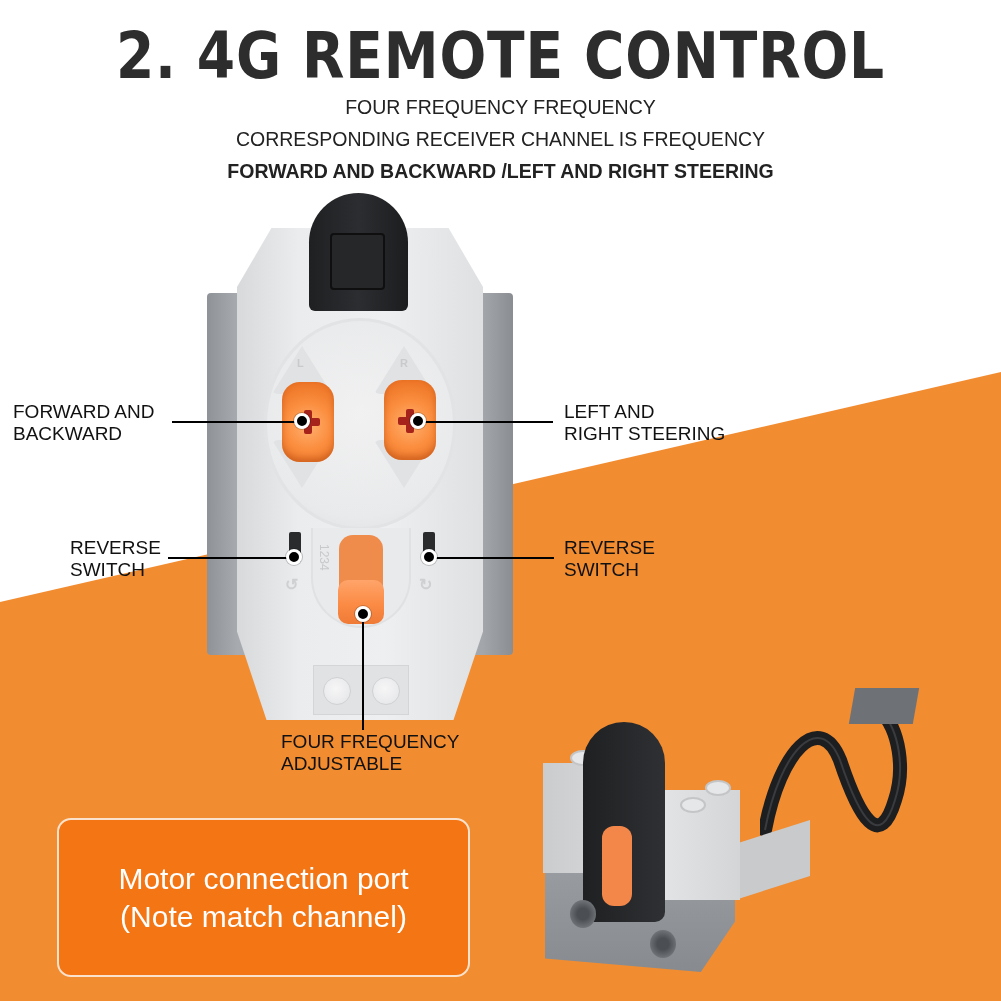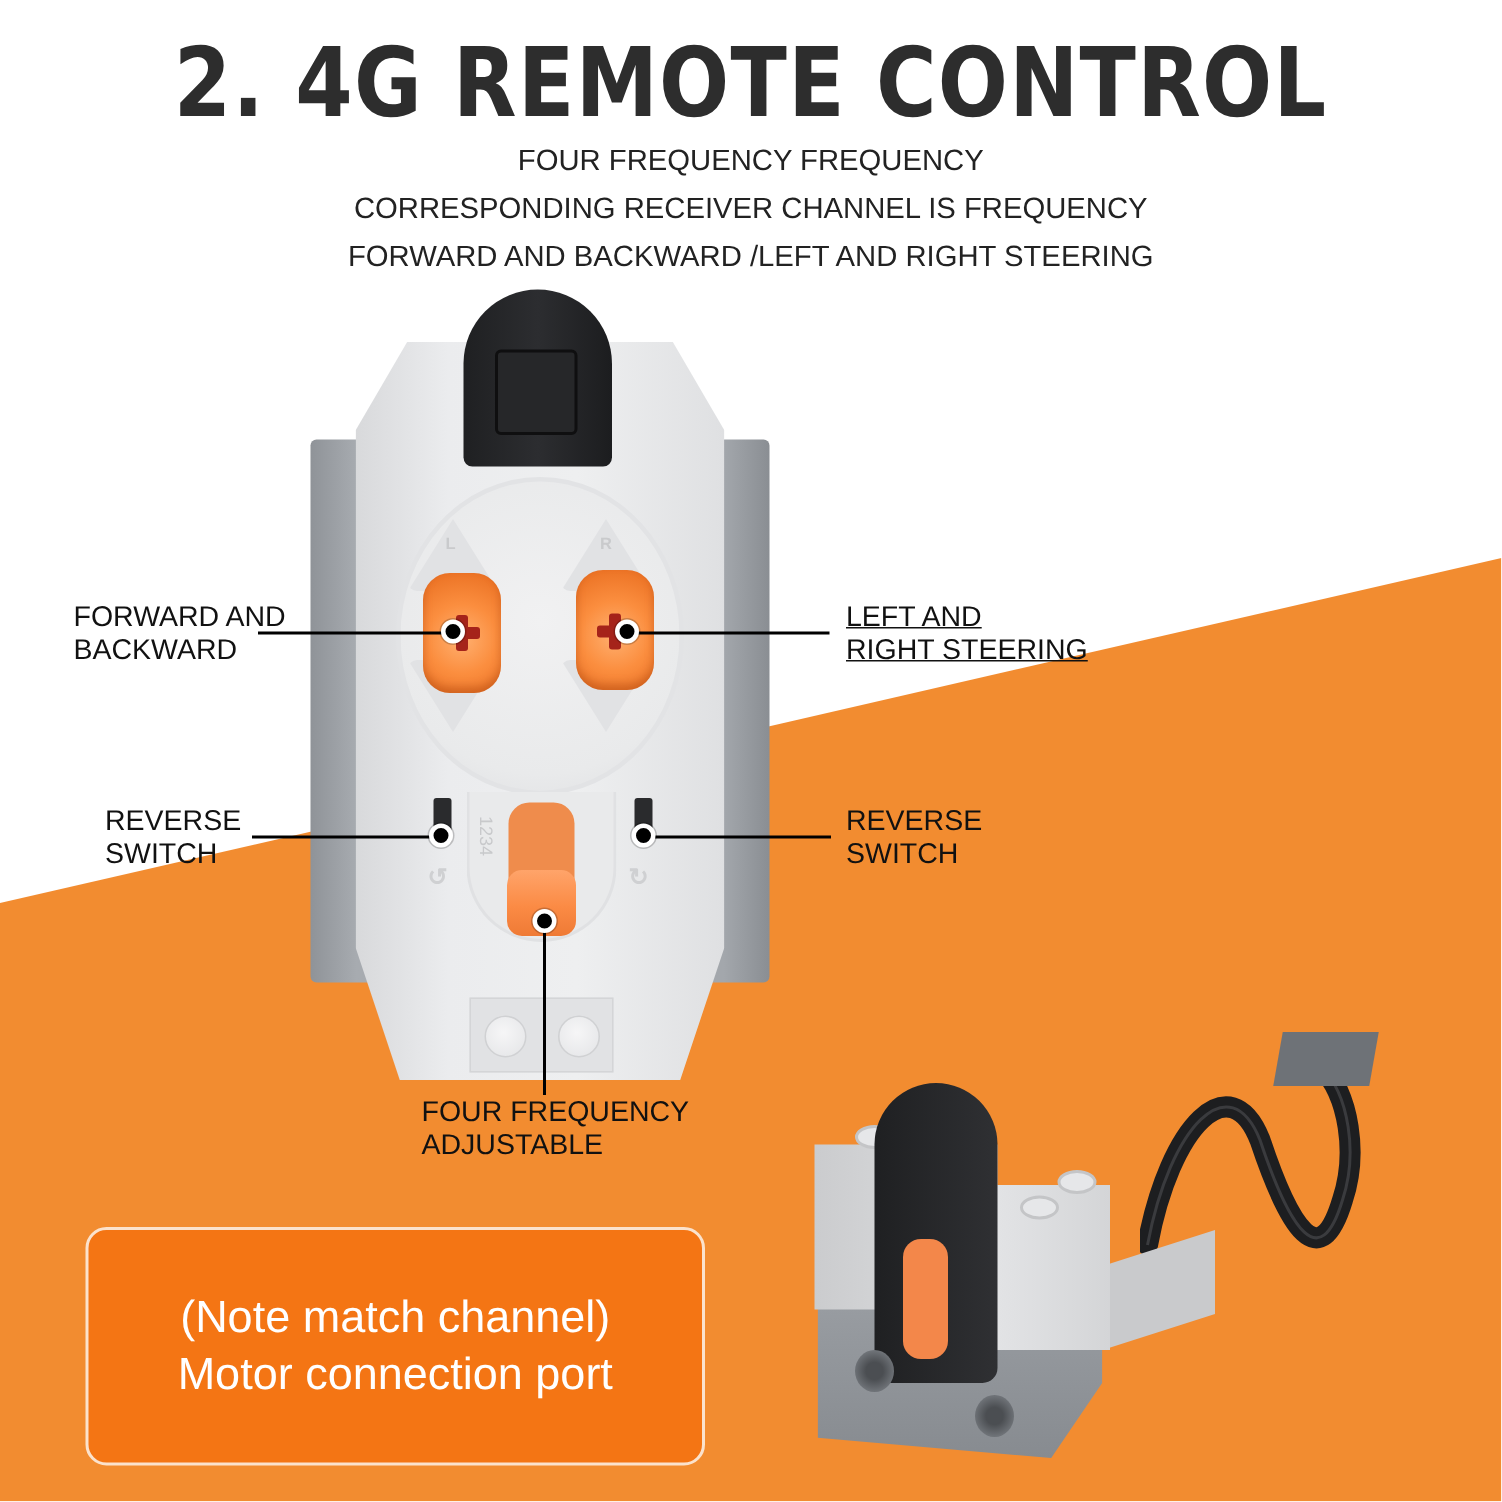--- a/index.html
+++ b/index.html
@@ -171,21 +171,21 @@
   }
 </style>
 </head>
 <body>
 
 <div class="bg-orange"></div>
 
 <div class="title">2. 4G REMOTE CONTROL</div>
 <div class="sub" style="top:95px;">FOUR FREQUENCY FREQUENCY</div>
 <div class="sub" style="top:127px;">CORRESPONDING RECEIVER CHANNEL IS FREQUENCY</div>
-<div class="sub" style="top:159px;">FORWARD AND BACKWARD /LEFT AND RIGHT STEERING</div>
+<div class="sub" style="top:159px;font-weight:bold;">FORWARD AND BACKWARD /LEFT AND RIGHT STEERING</div>
 
 <div>
   <div class="side-plate"></div>
   <div class="remote-body"></div>
   <div class="sensor"></div>
   <div class="sensor-window"></div>
 
   <div class="dial"></div>
 
   <div class="chev" style="left:272px; top:346px;"></div>
@@ -211,28 +211,28 @@
   <div class="freq-knob"></div>
   <span class="freq-nums">1234</span>
 
   <div class="stud-block"></div>
   <div class="stud" style="left:323px; top:677px;"></div>
   <div class="stud" style="left:372px; top:677px;"></div>
 </div>
 
 <div class="line" style="left:172px; top:421px; width:130px;"></div>
 <div class="dot" style="left:294px; top:413px;"></div>
-<div class="callout" style="left:13px; top:401px;margin-left:36px;">
+<div class="callout" style="left:13px; top:401px;">
   <div>FORWARD AND</div>
   <div>BACKWARD</div>
 </div>
 
 <div class="line" style="left:420px; top:421px; width:133px;"></div>
 <div class="dot" style="left:410px; top:413px;"></div>
-<div class="callout" style="left:564px; top:401px;text-decoration:underline;">
+<div class="callout" style="left:564px; top:401px;">
   <div>LEFT AND</div>
   <div>RIGHT STEERING</div>
 </div>
 
 <div class="line" style="left:168px; top:557px; width:126px;"></div>
 <div class="dot" style="left:286px; top:549px;"></div>
 <div class="callout" style="left:70px; top:537px;">
   <div>REVERSE</div>
   <div>SWITCH</div>
 </div>
@@ -245,22 +245,22 @@
 </div>
 
 <div class="vline" style="left:362px; top:612px; height:118px;"></div>
 <div class="dot" style="left:355px; top:606px;"></div>
 <div class="callout" style="left:281px; top:731px;">
   <div>FOUR FREQUENCY</div>
   <div>ADJUSTABLE</div>
 </div>
 
 <div class="info-box">
+  <div>Motor connection port</div>
   <div>(Note match channel)</div>
-  <div>Motor connection port</div>
 </div>
 
 <div>
   <svg class="cable" viewBox="0 0 160 200">
     <path d="M5 140 C 20 60, 60 20, 80 70 C 100 130, 120 160, 135 110 C 145 80, 140 40, 120 20" stroke="#1d1e20" stroke-width="14" fill="none" stroke-linecap="round"></path>
     <path d="M5 140 C 20 60, 60 20, 80 70 C 100 130, 120 160, 135 110 C 145 80, 140 40, 120 20" stroke="#3a3b3e" stroke-width="2" fill="none"></path>
   </svg>
   <div style="position:absolute; left:852px; top:688px; width:64px; height:36px; background:#6e7277; transform:skewX(-10deg);"></div>
   <div class="rcv-base"></div>
   <div class="rcv-plate"></div>

